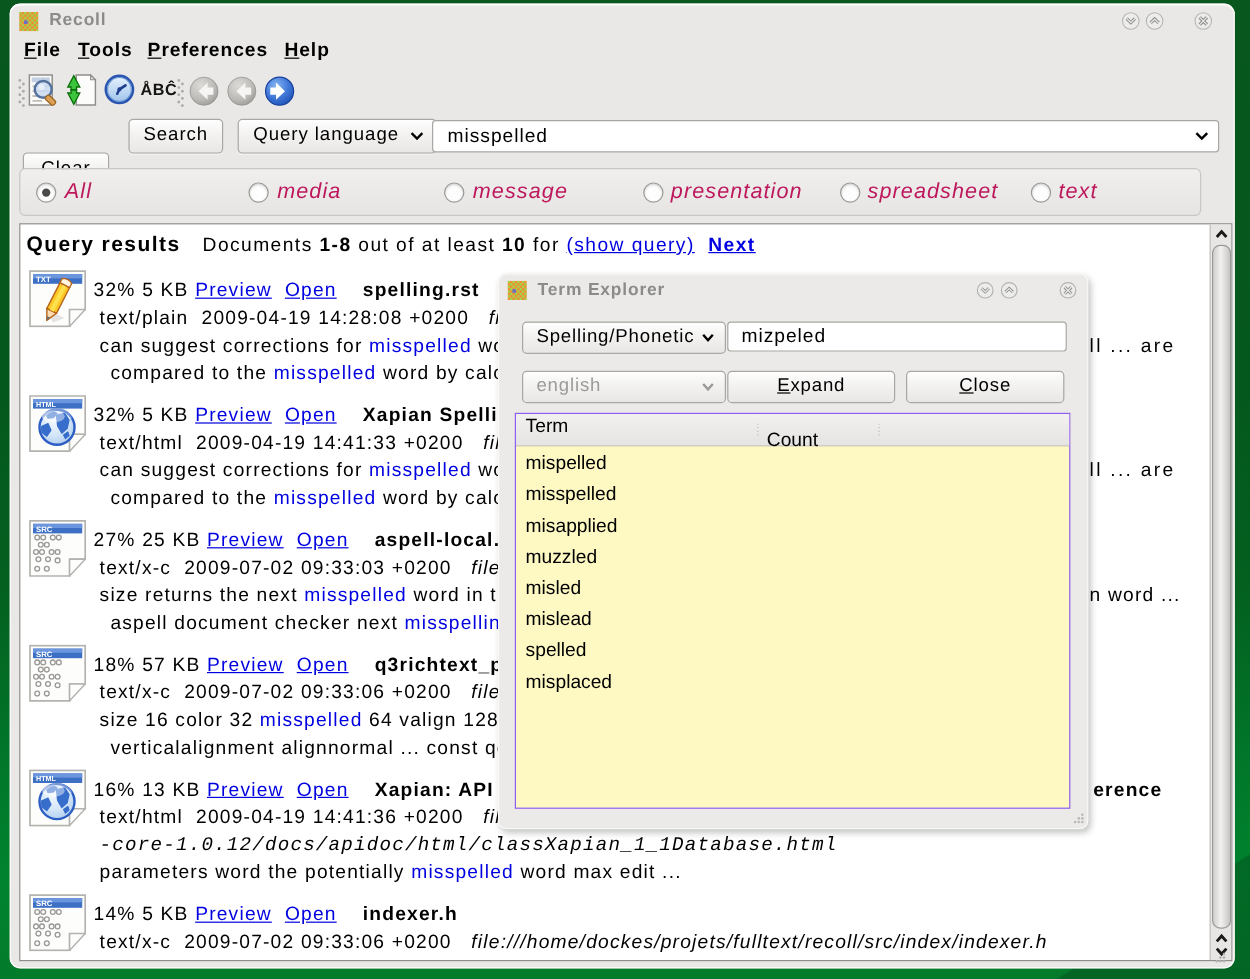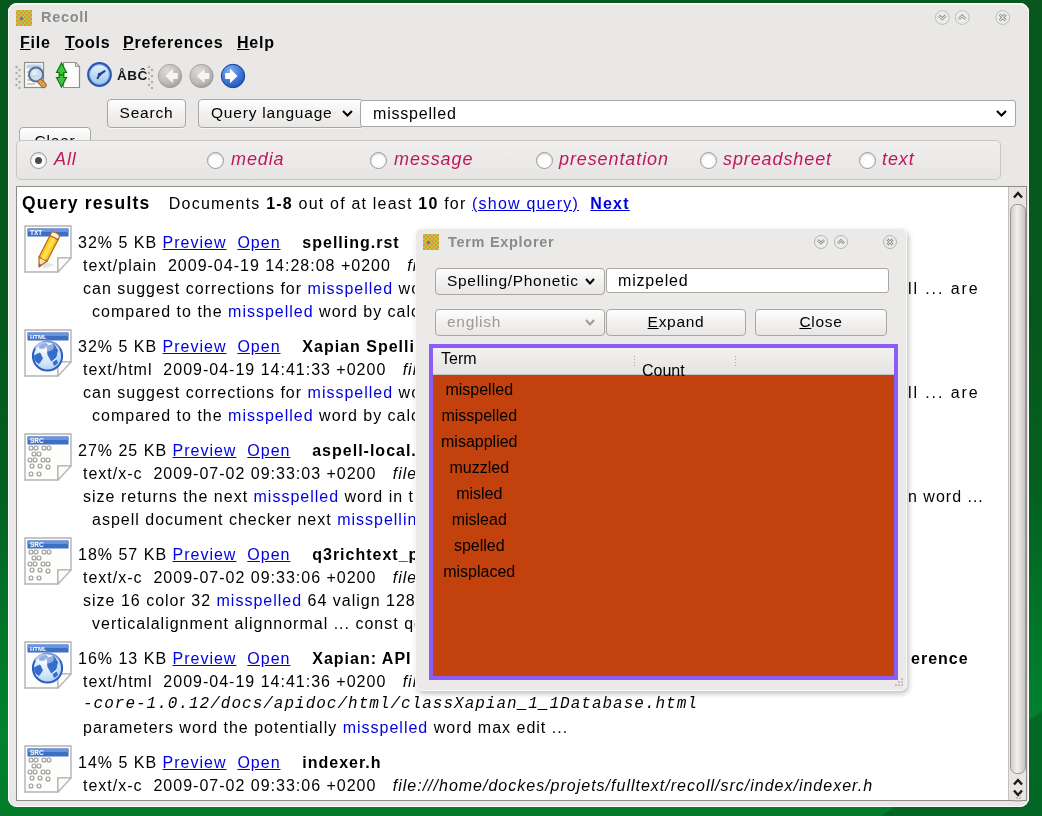--- a/index.html
+++ b/index.html
@@ -292,21 +292,21 @@
   <div class="input" style="left:191px;top:40px;width:281px;height:23px;line-height:23px;"><span style="margin-left:11px;">mizpeled</span></div>
 
   <div class="combo" style="left:20px;top:81px;width:157px;padding-left:11px;color:#9d9b98;">english
     <svg style="position:absolute;right:9px;top:9px" width="10" height="7" viewBox="0 0 10 7">
         <path d="M1 1 L5 5.5 L9 1" stroke="#9d9b98" stroke-width="2" fill="none"></path>
       </svg>
   </div>
   <div class="combo" style="left:191px;top:81px;width:138px;text-align:center;"><u>E</u>xpand</div>
   <div class="combo" style="left:340px;top:81px;width:130px;text-align:center;"><u>C</u>lose</div>
 
-  <div class="abs" style="left:14px;top:116px;width:461px;height:328px;border:4px solid #8b5cf6;background:#c2410c;text-align:center;">
+  <div class="abs" style="left:14px;top:116px;width:461px;height:328px;border:1px solid #8b5cf6;background:#fef9c3;">
     <div class="abs" style="left:0;top:0;width:461px;height:26px;background:linear-gradient(to bottom,#f2f1f0,#e5e4e2);border-bottom:1px solid #c6c4c1;"></div>
     <div class="abs" style="left:8px;top:2px;font-size:16px;">Term</div>
     <div class="abs" style="left:209px;top:2px;font-size:16px;margin-top:12px;">Count</div>
     <div class="abs" style="left:201px;top:8px;width:1px;height:11px;background-image:linear-gradient(#aaa8a5 1px,transparent 1px);background-size:1px 3px;"></div>
     <div class="abs" style="left:302px;top:8px;width:1px;height:11px;background-image:linear-gradient(#aaa8a5 1px,transparent 1px);background-size:1px 3px;"></div>
     <div class="abs" style="left:8px;top:29px;font-size:16px;line-height:26px;">mispelled<br>misspelled<br>misapplied<br>muzzled<br>misled<br>mislead<br>spelled<br>misplaced</div>
   </div>
   <svg class="abs" style="left:479px;top:449px" width="10" height="10">
       <g fill="#bbb9b6">
         <circle cx="8" cy="2" r="1.1"></circle>

